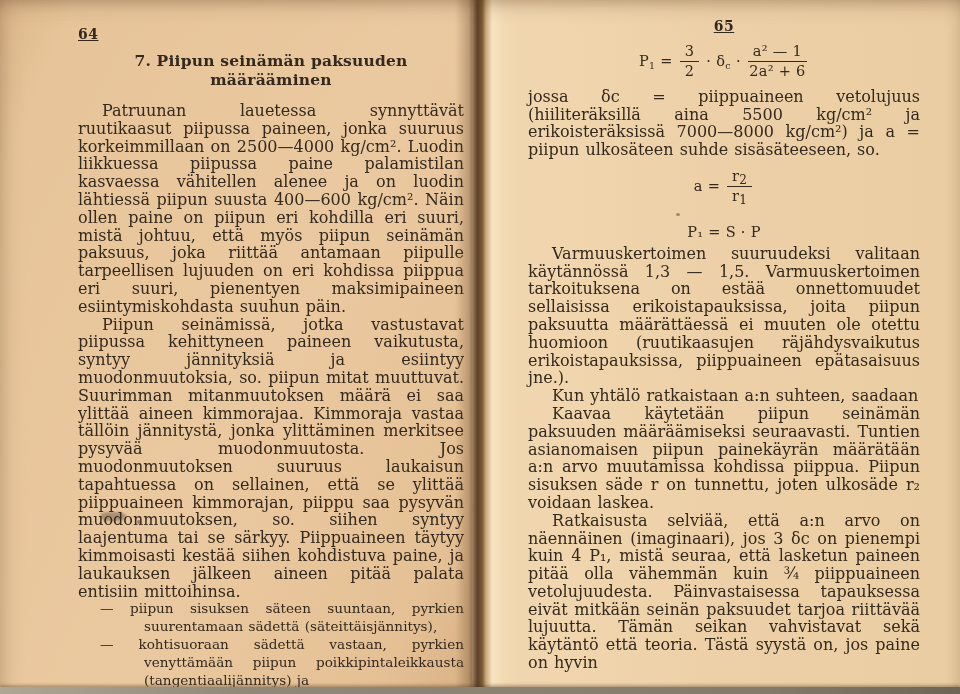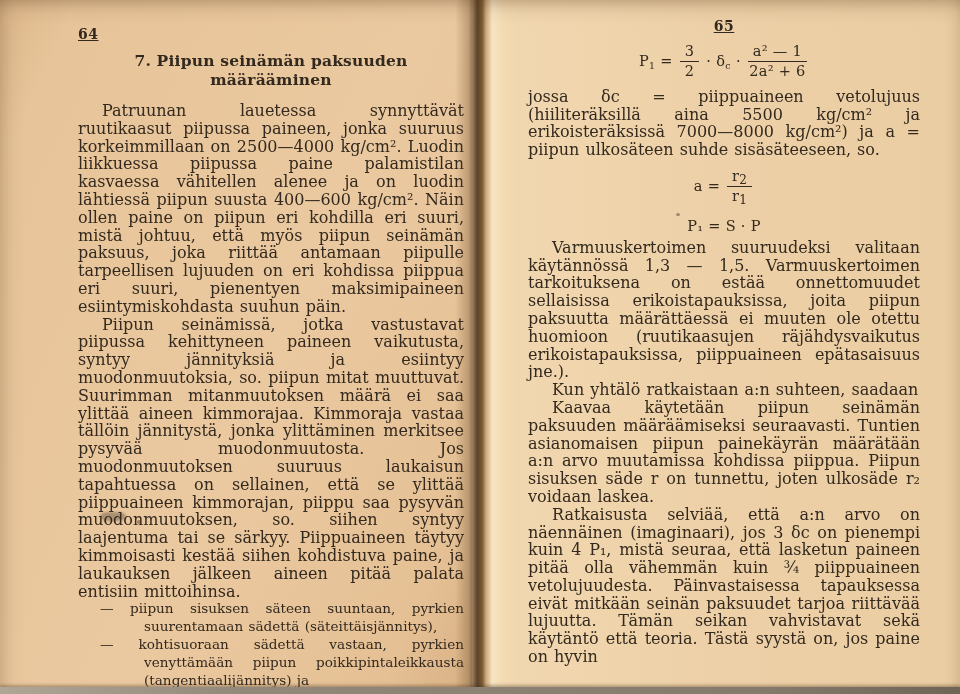--- a/index.html
+++ b/index.html
@@ -65,21 +65,21 @@
   p.dash-item {
     font-size:13.6px; line-height:17.8px; text-align:justify;
     margin:0; word-spacing:1px;
     padding-left:66px; text-indent:-44px;
   }
 
   .formula {
     text-align:center; font-size:14.5px; margin:9px 0 7px;
     letter-spacing:0.3px; white-space:nowrap;
   }
-  .formula.small-gap { margin:12px 0 5px; }
+  .formula.small-gap { margin:18px 0 5px; }
   .fvar sub, p.body sub { font-size:9.5px; }
   sub { vertical-align:-3px; line-height:0; }
   .feq, .fdot { padding:0 5px; }
   .frac {
     display:inline-block; vertical-align:middle; text-align:center;
     line-height:1.2; margin:0 2px;
   }
   .frac .num { display:block; border-bottom:1.3px solid #33291e; padding:0 5px 1px; }
   .frac .den { display:block; padding-top:1px; }
 </style>

